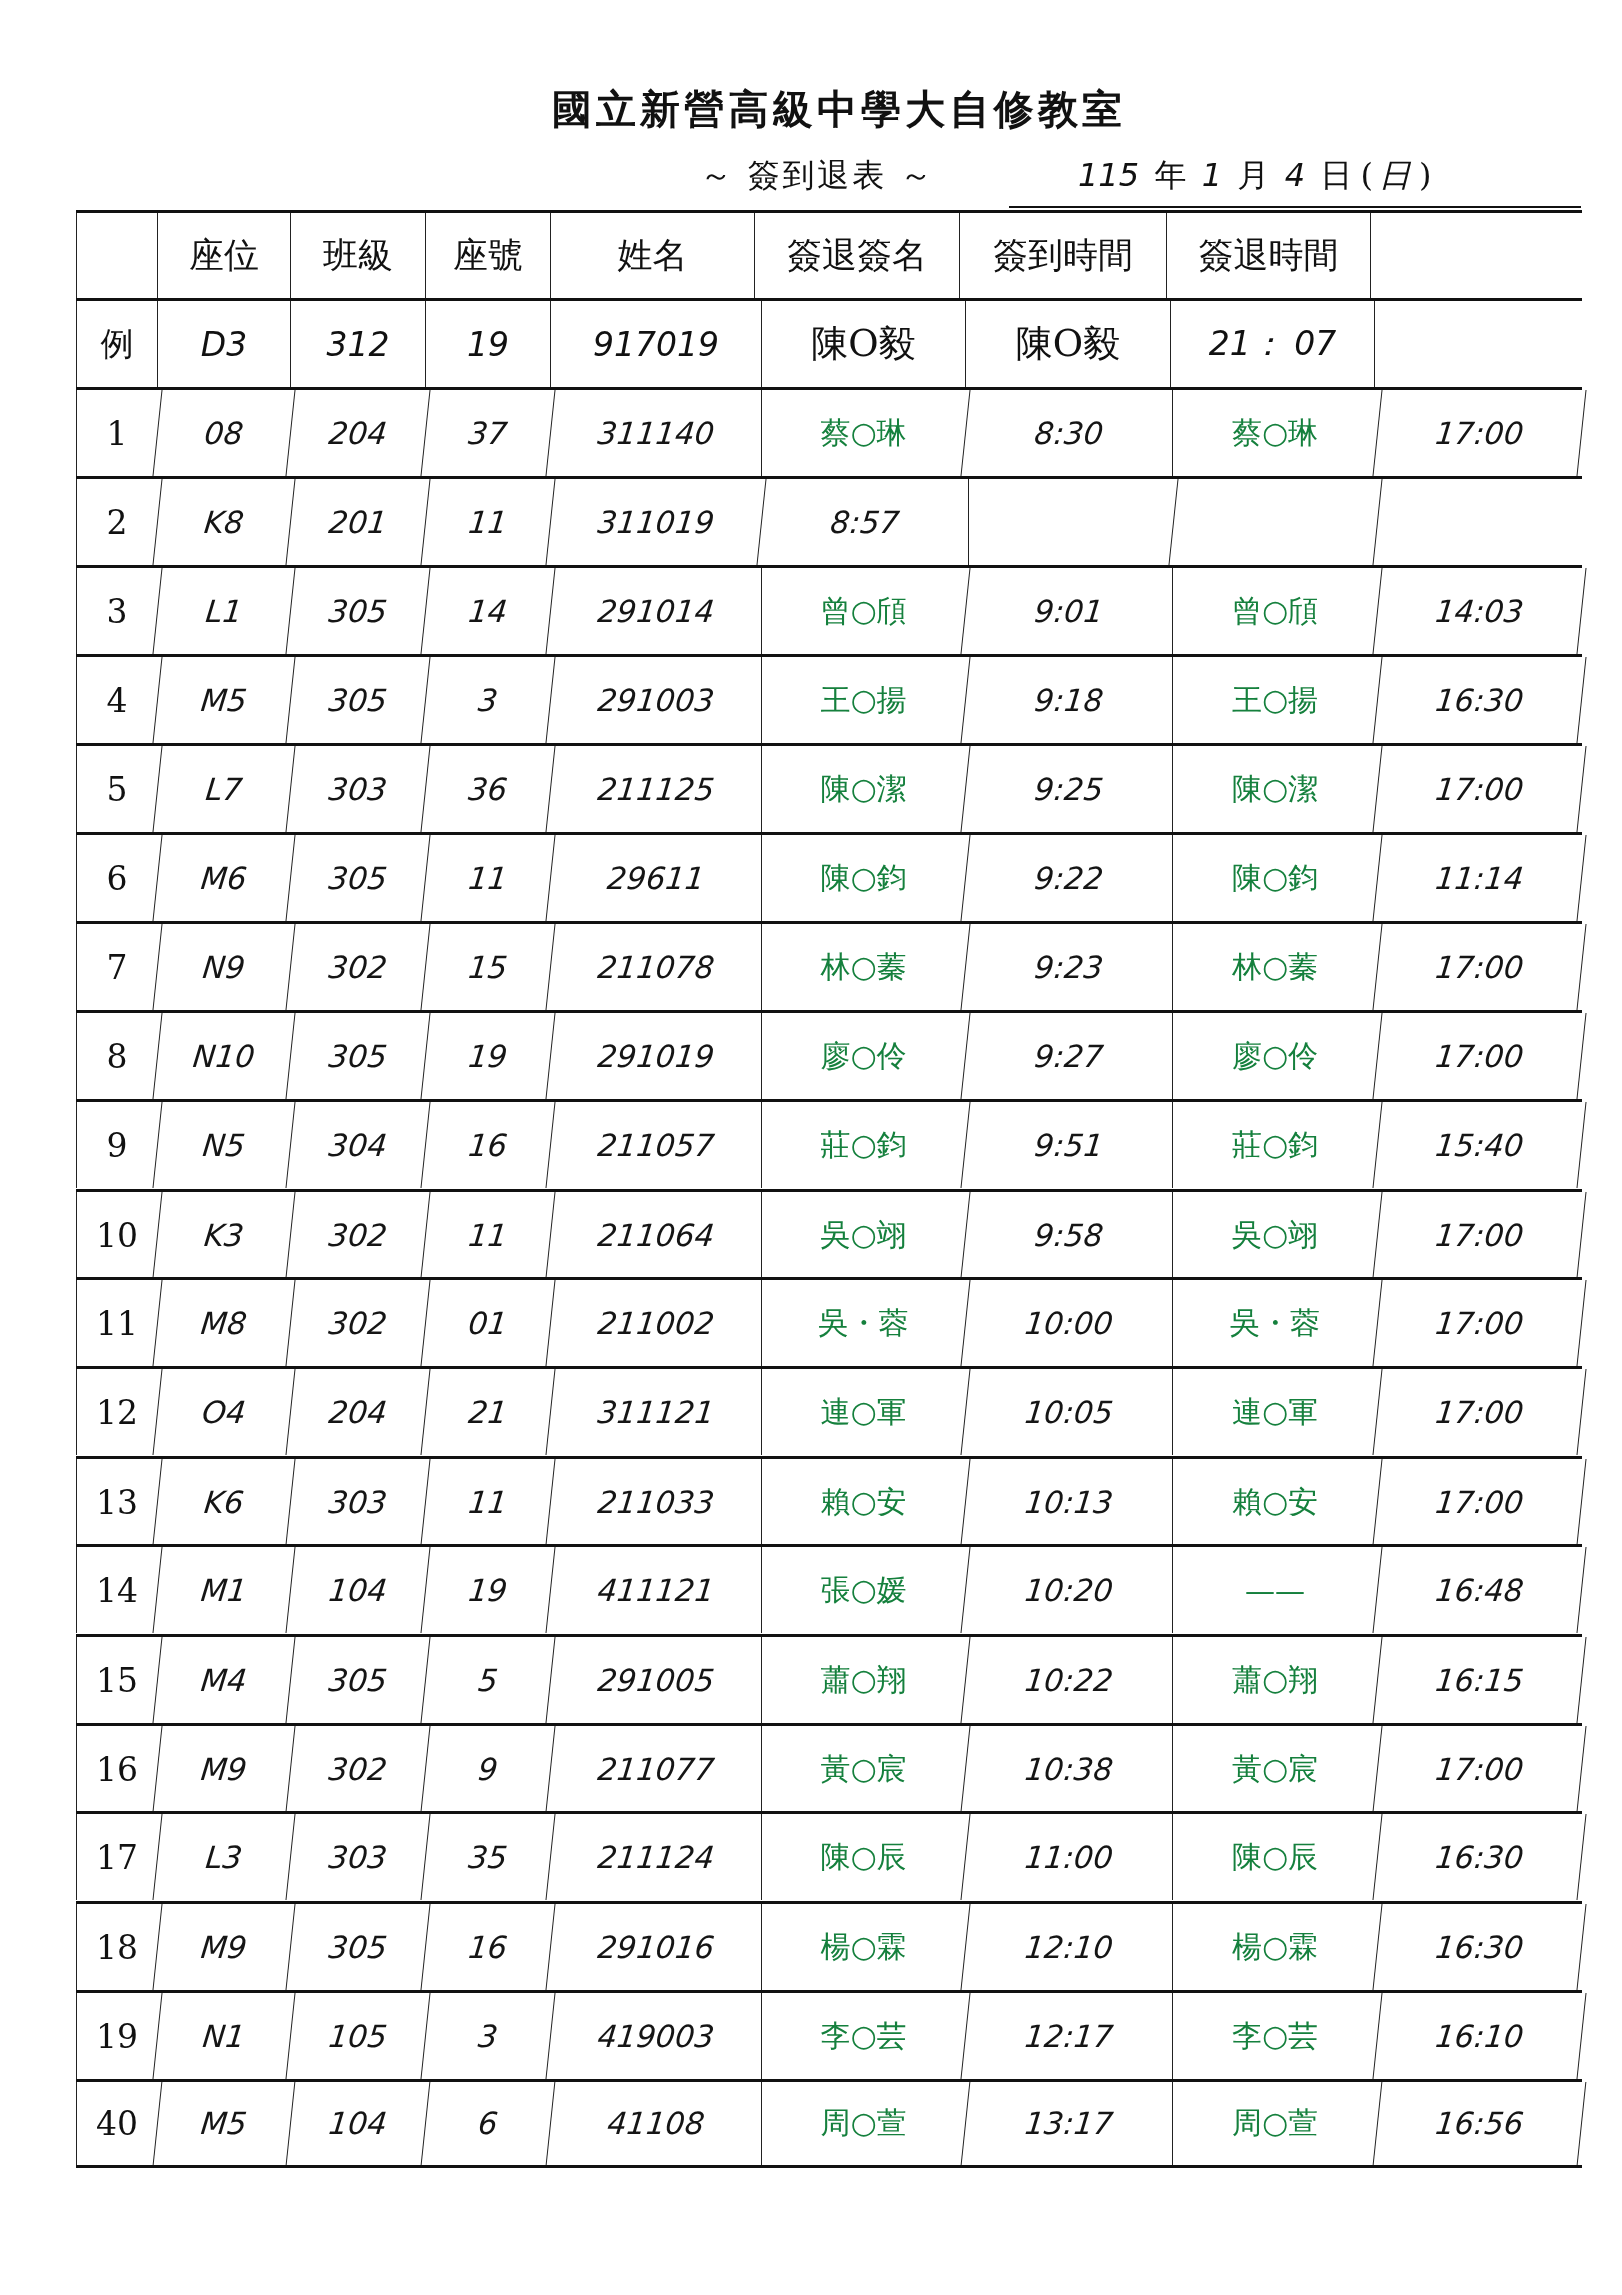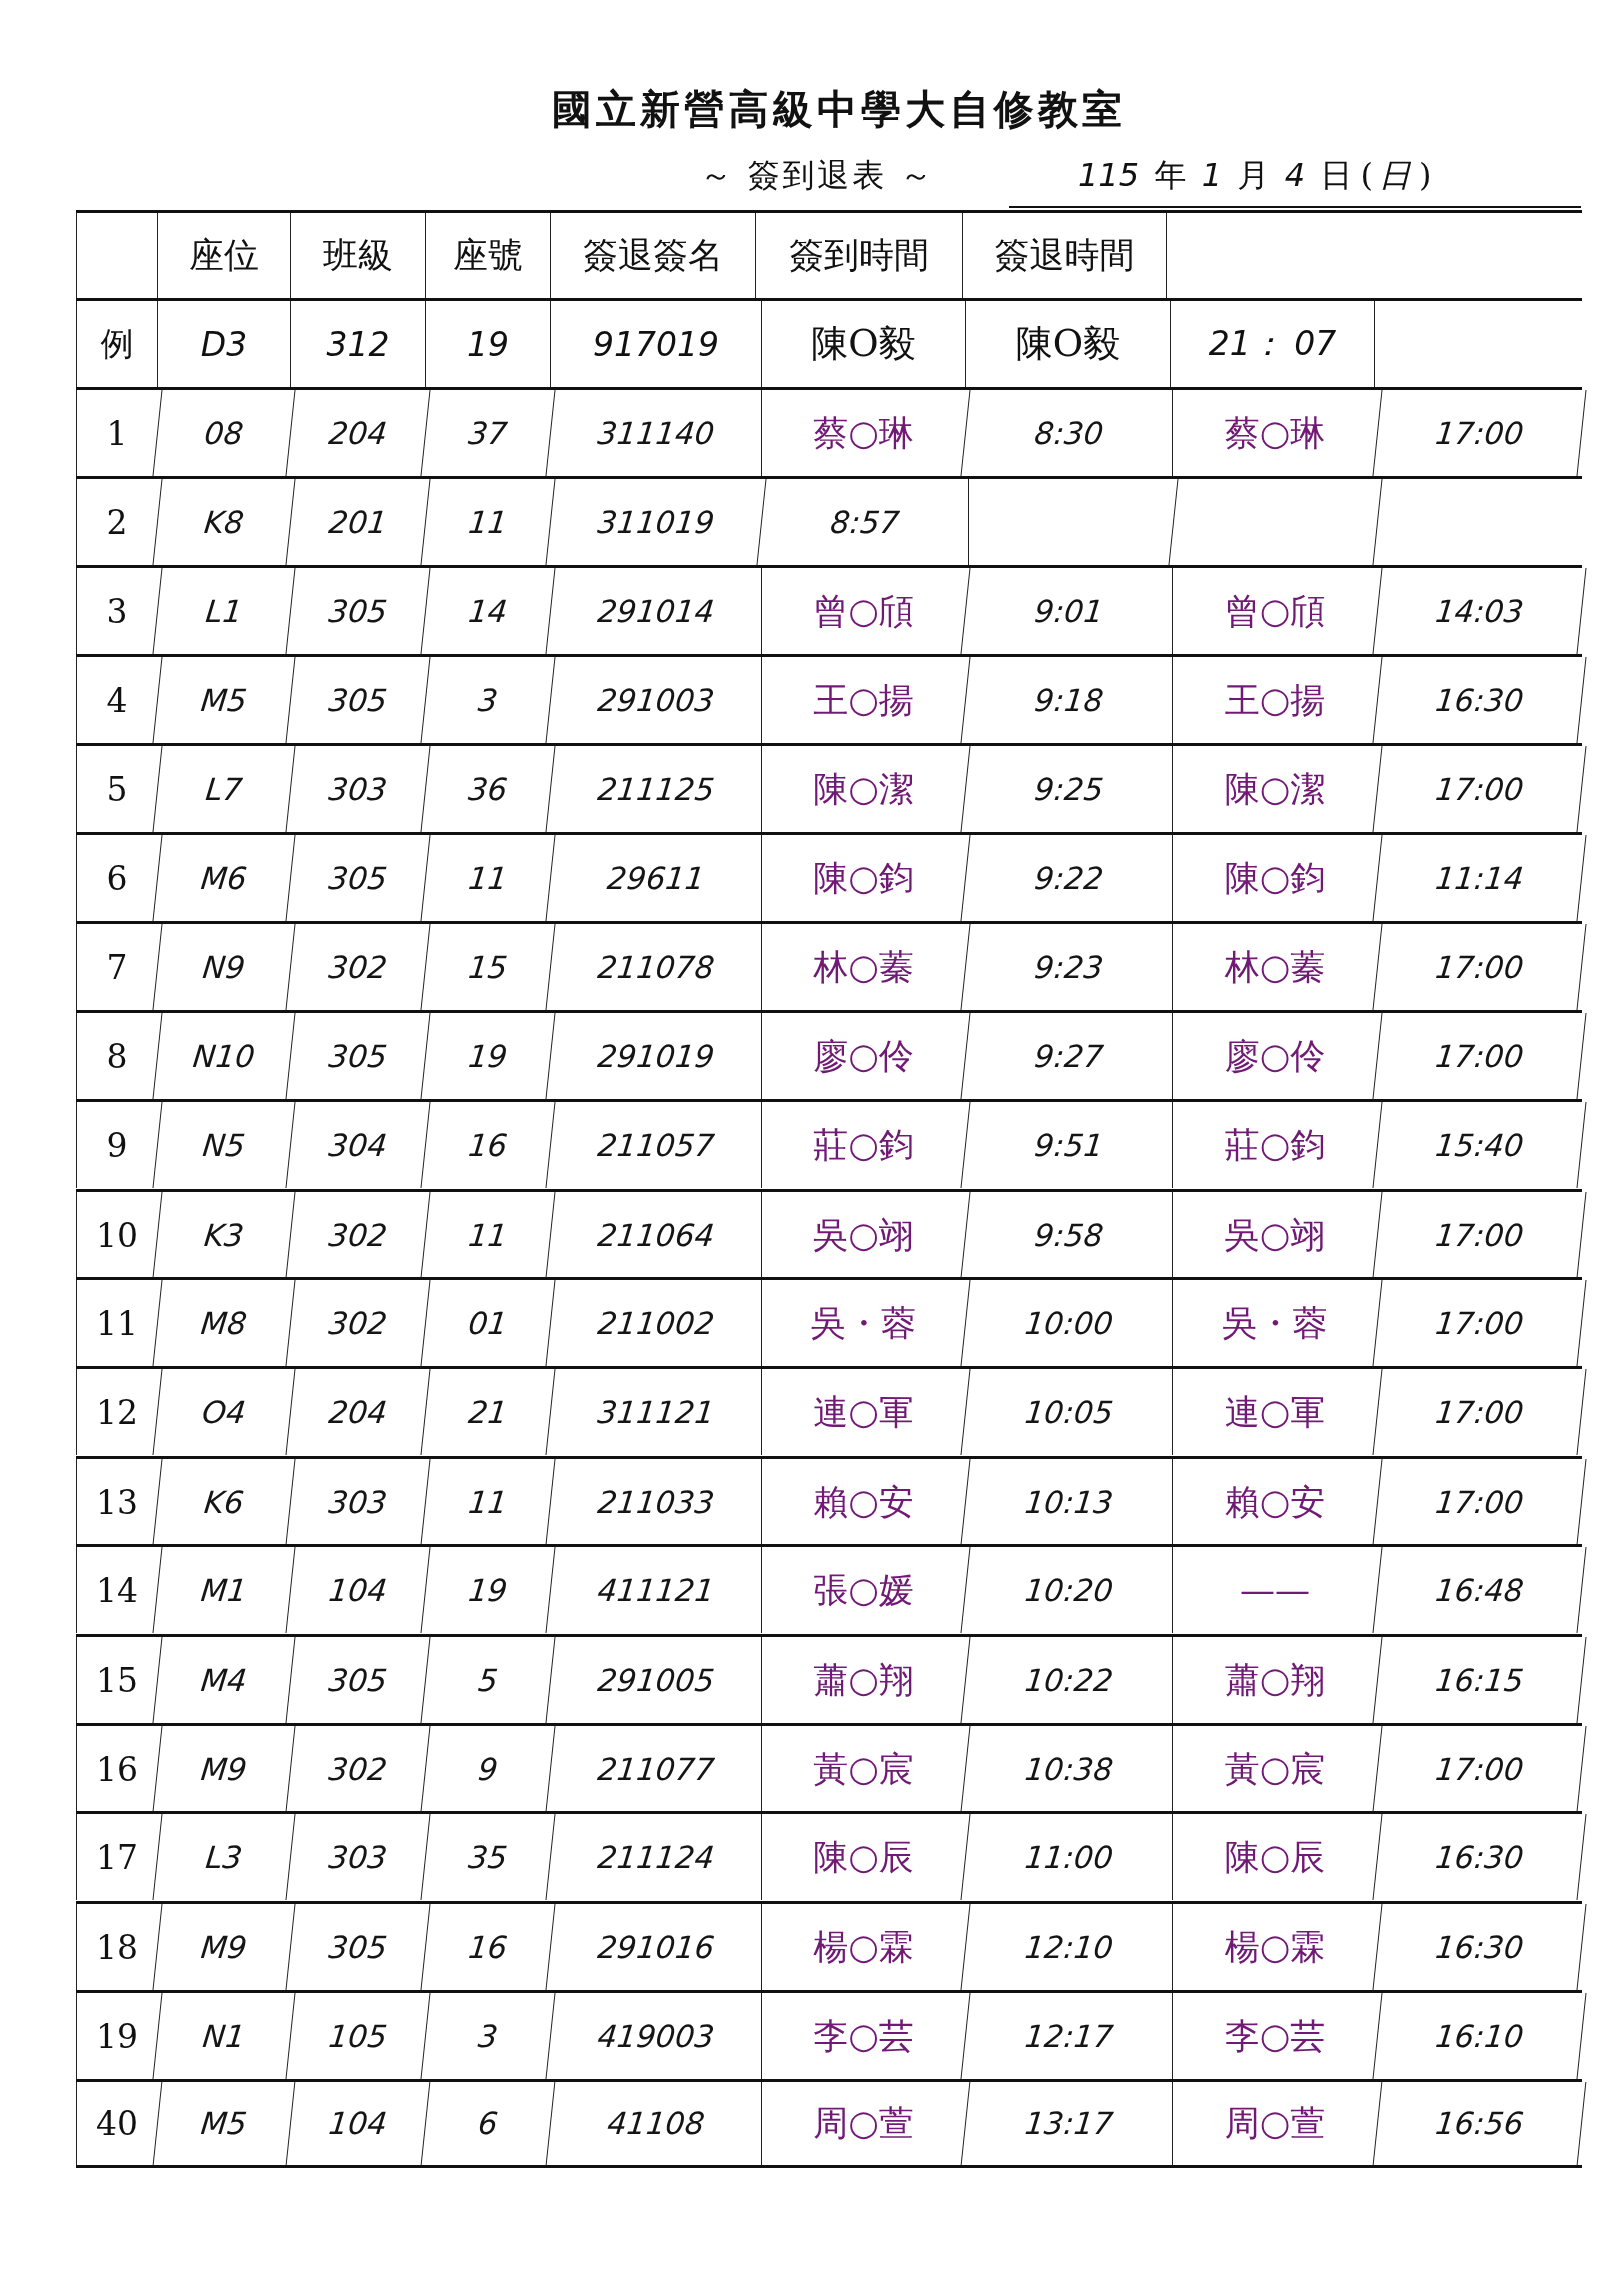--- a/index.html
+++ b/index.html
@@ -18,21 +18,21 @@
   .row { position: absolute; left: 0; width: 1506px; display: flex; border-top: 3.5px solid #111; box-sizing: border-box; }
   .row.last { border-bottom: 3.5px solid #111; }
   .cell { box-sizing: border-box; border-left: 1.4px solid #222; display: flex; align-items: center; justify-content: center;
           overflow: hidden; white-space: nowrap; }
   .cell:last-child { border-right: 1.4px solid #222; }
   .hdr .cell { font-family: "DejaVu Sans", sans-serif; font-size: 35px; }
   .idx { font-family: "DejaVu Serif", serif; font-size: 33px; }
   .ex  { font-family: "DejaVu Sans", sans-serif; font-style: italic; font-size: 33px; font-weight: lighter; }
   .ex-name { font-family: "DejaVu Serif", serif; font-size: 37px; }
   .hw  { font-family: "DejaVu Sans", sans-serif; font-style: italic; font-size: 30.5px; color: #151515; transform: skewX(-6deg); }
-  .hw-name { font-family: "DejaVu Serif", serif; font-size: 35px; color: #701a75; }
+  .hw-name { font-family: "DejaVu Serif", serif; font-size: 30px; color: #15803d; }
 </style>
 </head>
 <body>
 
 <div class="title">國立新營高級中學大自修教室</div>
 <div class="subtitle">～ 簽到退表 ～</div>
 <div class="date">
   <span class="hand">115</span>
   <span>年</span>
   <span class="hand">1</span>
@@ -45,20 +45,21 @@
 </div>
 <div class="date-line"></div>
 
 <div class="table" id="tbl">
 
   <div class="row hdr" style="top:0;height:88px;">
     <div class="cell" style="width:81px"></div>
     <div class="cell" style="width:133px">座位</div>
     <div class="cell" style="width:135px">班級</div>
     <div class="cell" style="width:125px">座號</div>
+    <div class="cell" style="width:204px">姓名</div>
     <div class="cell" style="width:205px">簽退簽名</div>
     <div class="cell" style="width:207px">簽到時間</div>
     <div class="cell" style="width:205px">簽退時間</div>
   </div>
 
   <div class="row" style="top:88px;height:89px;">
     <div class="cell idx" style="width:81px">例</div>
     <div class="cell ex" style="width:133px">D3</div>
     <div class="cell ex" style="width:135px">312</div>
     <div class="cell ex" style="width:125px">19</div>

